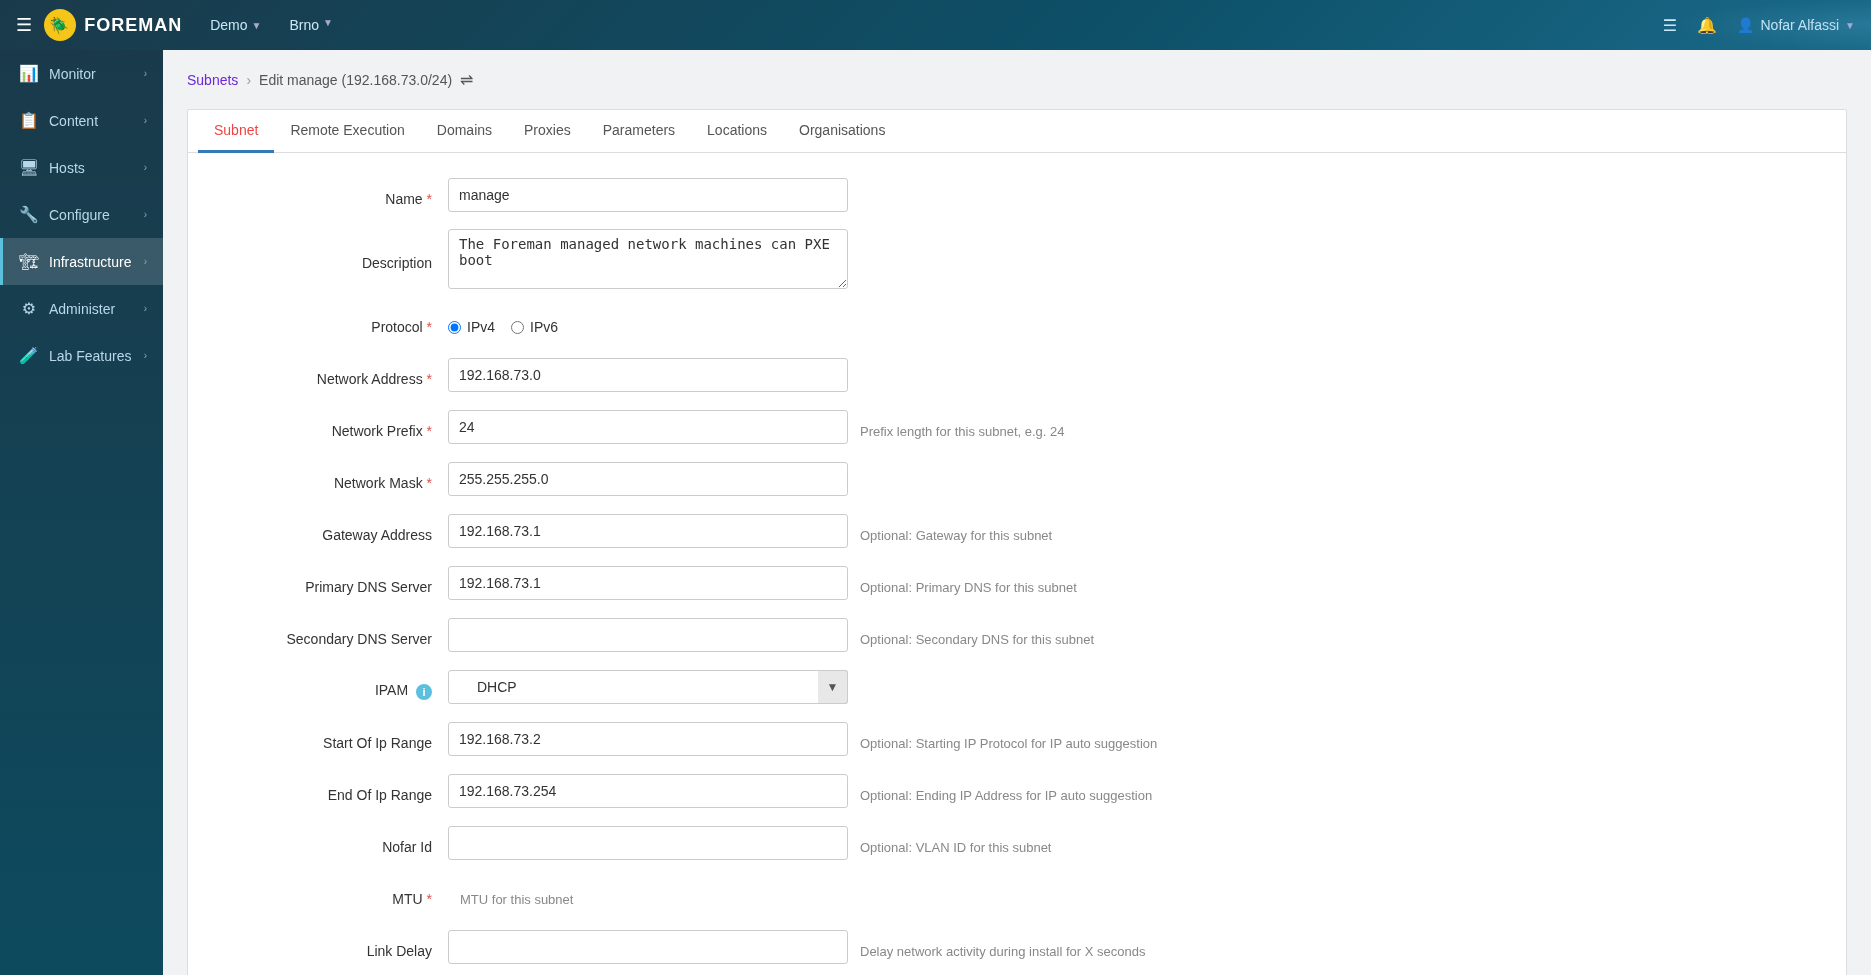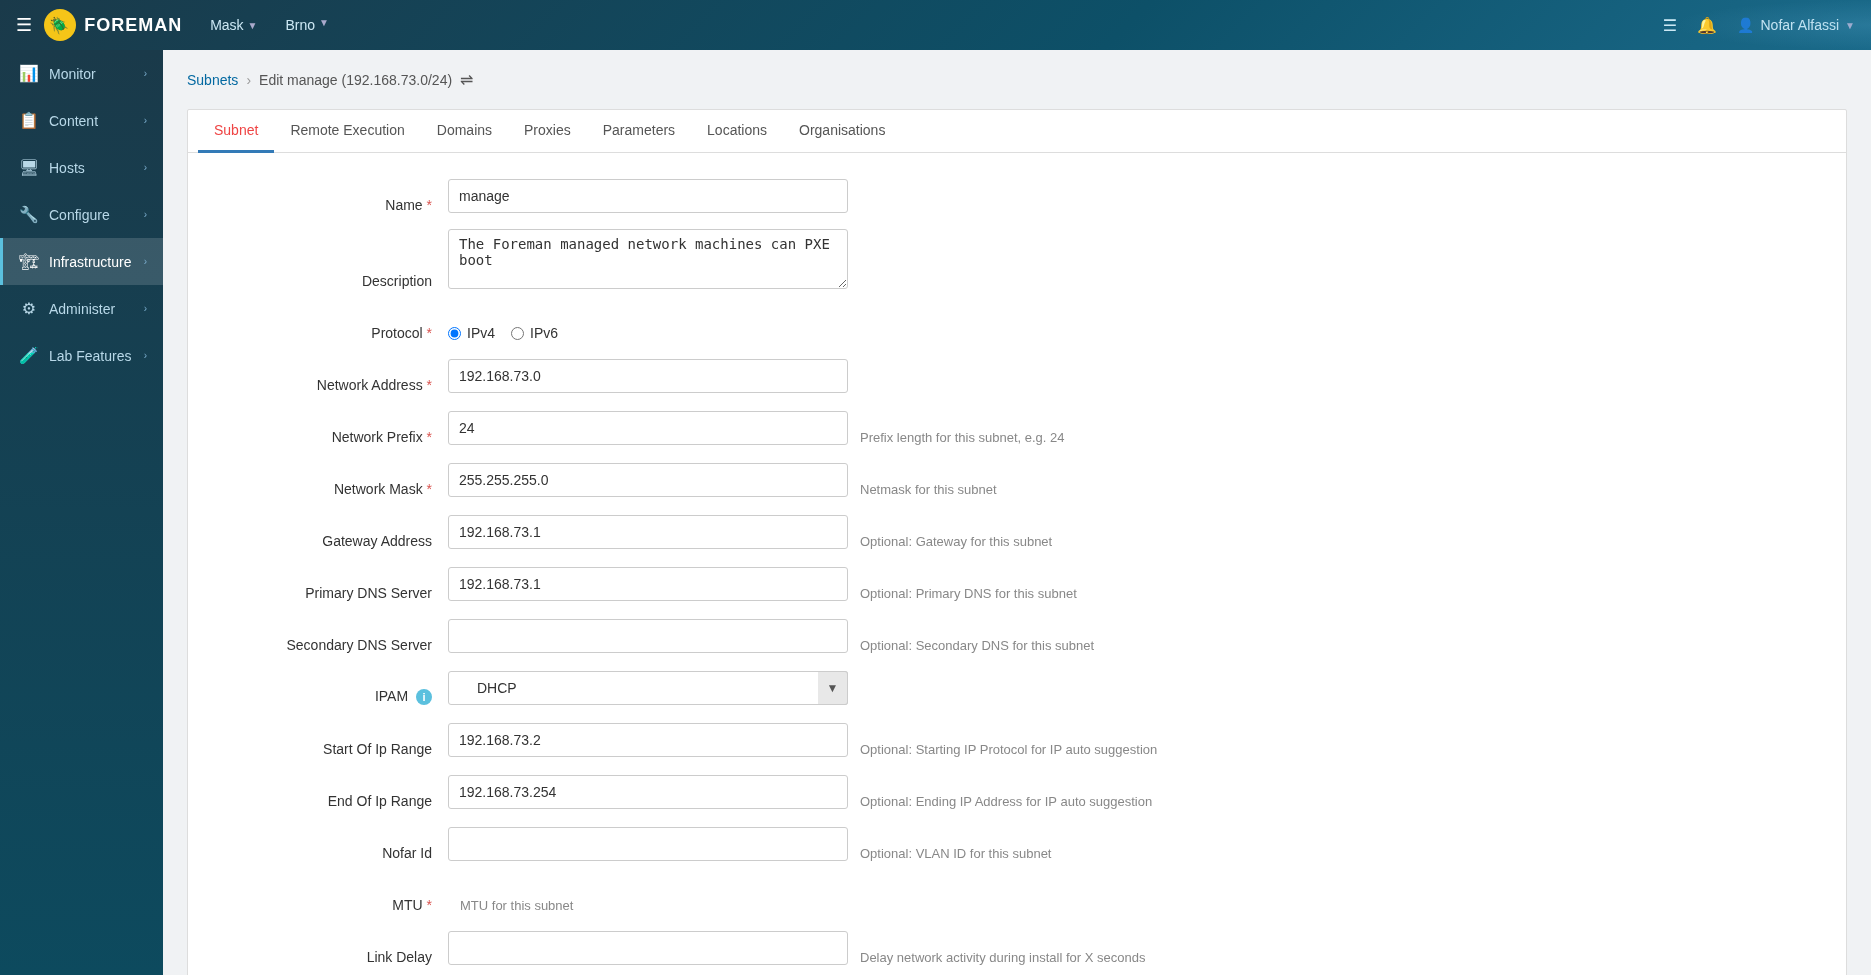--- a/index.html
+++ b/index.html
@@ -59,21 +59,21 @@
     .sidebar-item.active { background: rgba(255,255,255,0.15); border-left: 3px solid #5bc0de; color: white; }
     .sidebar-item-icon { font-size: 16px; width: 20px; text-align: center; }
     .sidebar-item-label { flex: 1; }
     .sidebar-chevron { font-size: 10px; color: #7aaccc; }
 
     
     .content-area { flex: 1; overflow-y: auto; padding: 20px 24px; background: #f0f2f4; }
 
     
     .breadcrumb { display: flex; align-items: center; gap: 8px; margin-bottom: 20px; font-size: 14px; }
-    .breadcrumb-link { color: #0369a1; cursor: pointer; text-decoration: none; }
+    .breadcrumb-link { color: #6d28d9; cursor: pointer; text-decoration: none; }
     .breadcrumb-separator { color: #999; }
     .breadcrumb-current { color: #555; }
     .breadcrumb-icon { color: #555; font-size: 16px; cursor: pointer; }
 
     
     .form-card { background: white; border: 1px solid #ddd; border-radius: 2px; padding: 0; }
 
     
     .tabs { display: flex; border-bottom: 1px solid #ddd; padding: 0 10px; }
     .tab {
@@ -83,21 +83,21 @@
       border-bottom: 3px solid transparent;
       margin-bottom: -1px;
       font-size: 14px;
     }
     .tab.active { color: #ef4444; border-bottom: 3px solid #337ab7; background: white; }
 
     
     .form-body { padding: 24px 40px; }
     .form-row {
       display: flex;
-      align-items: flex-end;
+      align-items: center;
       margin-bottom: 16px;
       min-height: 36px;
     }
     .form-label {
       width: 220px;
       text-align: right;
       padding-right: 16px;
       padding-top: 8px;
       font-size: 14px;
       color: #333;
@@ -175,21 +175,21 @@
 </head>
 <body>
 
 <div class="navbar">
   <span class="hamburger">☰</span>
   <div class="navbar-brand">
     <div class="navbar-logo">🪲</div>
     <span>FOREMAN</span>
   </div>
   <div class="navbar-demo">
-    <span>Mask</span>
+    <span>Demo</span>
     <span class="navbar-chevron">▼</span>
   </div>
   <div class="navbar-brno">
     <span>Brno</span>
     <span class="navbar-chevron">▼</span>
   </div>
   <div class="navbar-right">
     <span class="navbar-icon">☰</span>
     <span class="navbar-icon">🔔</span>
     <div class="navbar-user">
@@ -311,21 +311,20 @@
 
         <div class="form-row">
           <label class="form-label required">Network Prefix</label>
           <input class="form-control" type="text" value="24" style="">
           <span class="form-hint">Prefix length for this subnet, e.g. 24</span>
         </div>
 
         <div class="form-row">
           <label class="form-label required">Network Mask</label>
           <input class="form-control" type="text" value="255.255.255.0" style="">
-          <span class="form-hint">Netmask for this subnet</span>
         </div>
 
         <div class="form-row">
           <label class="form-label">Gateway Address</label>
           <input class="form-control" type="text" value="192.168.73.1" style="">
           <span class="form-hint">Optional: Gateway for this subnet</span>
         </div>
 
         <div class="form-row">
           <label class="form-label">Primary DNS Server</label>

